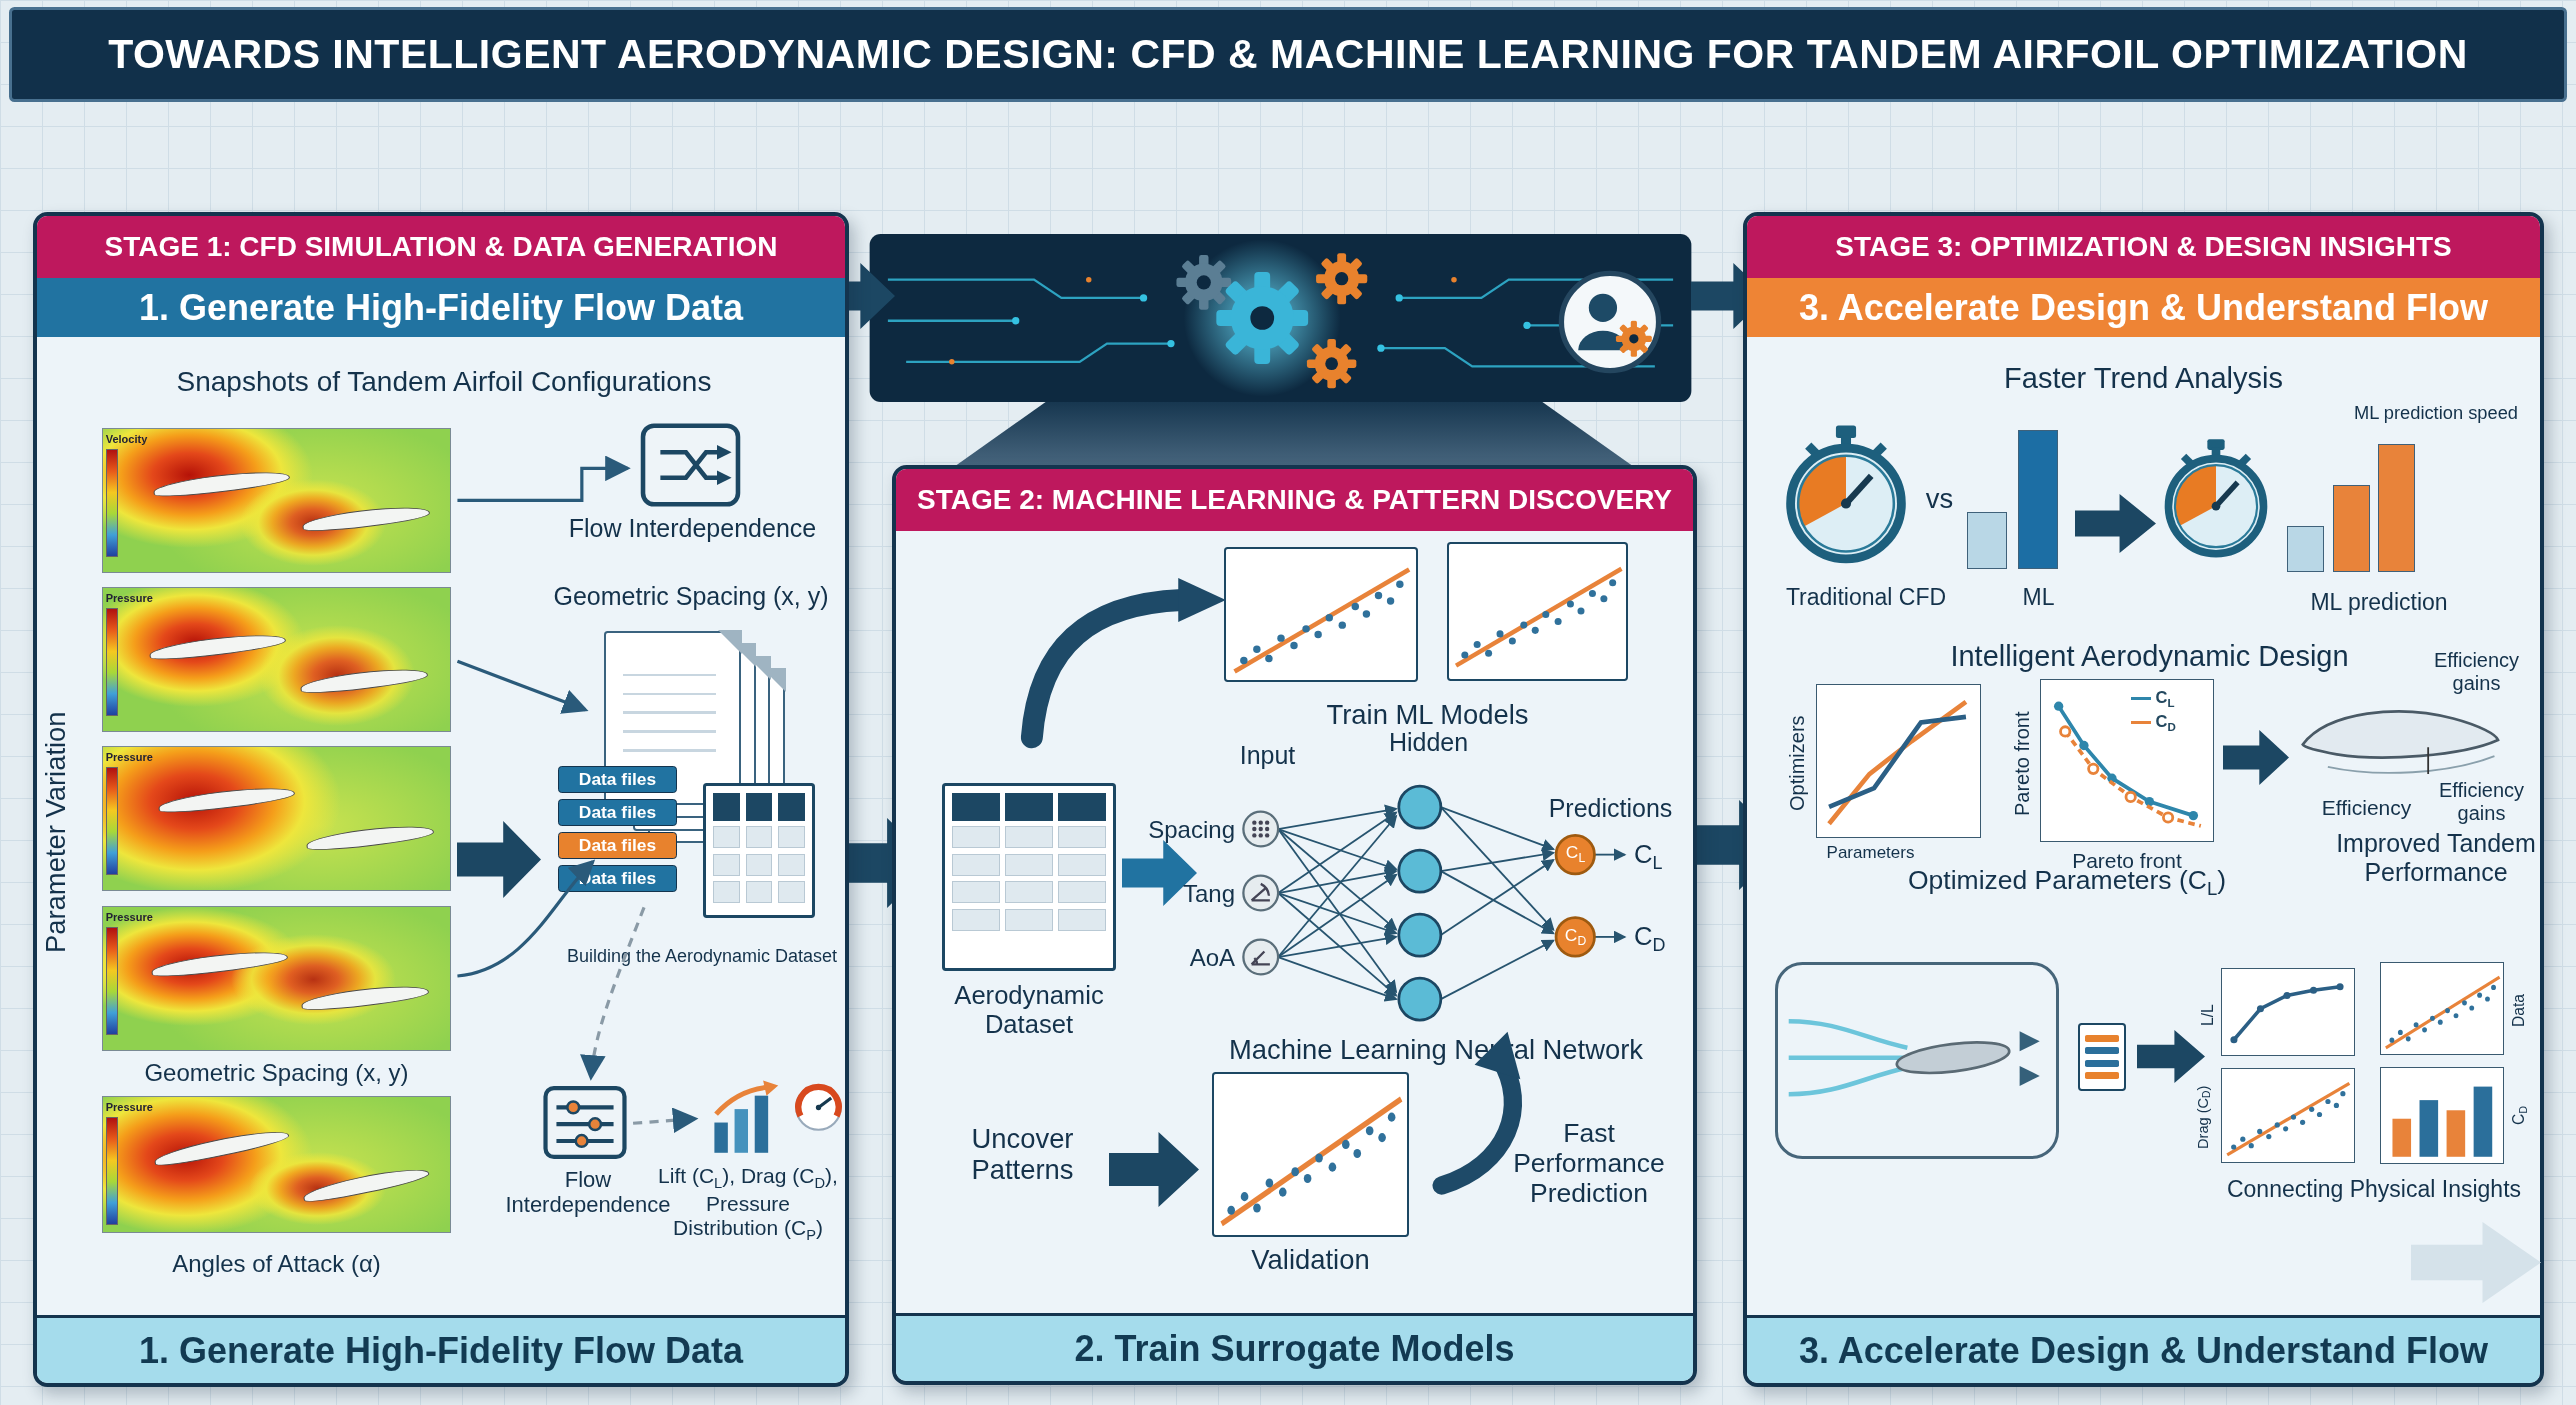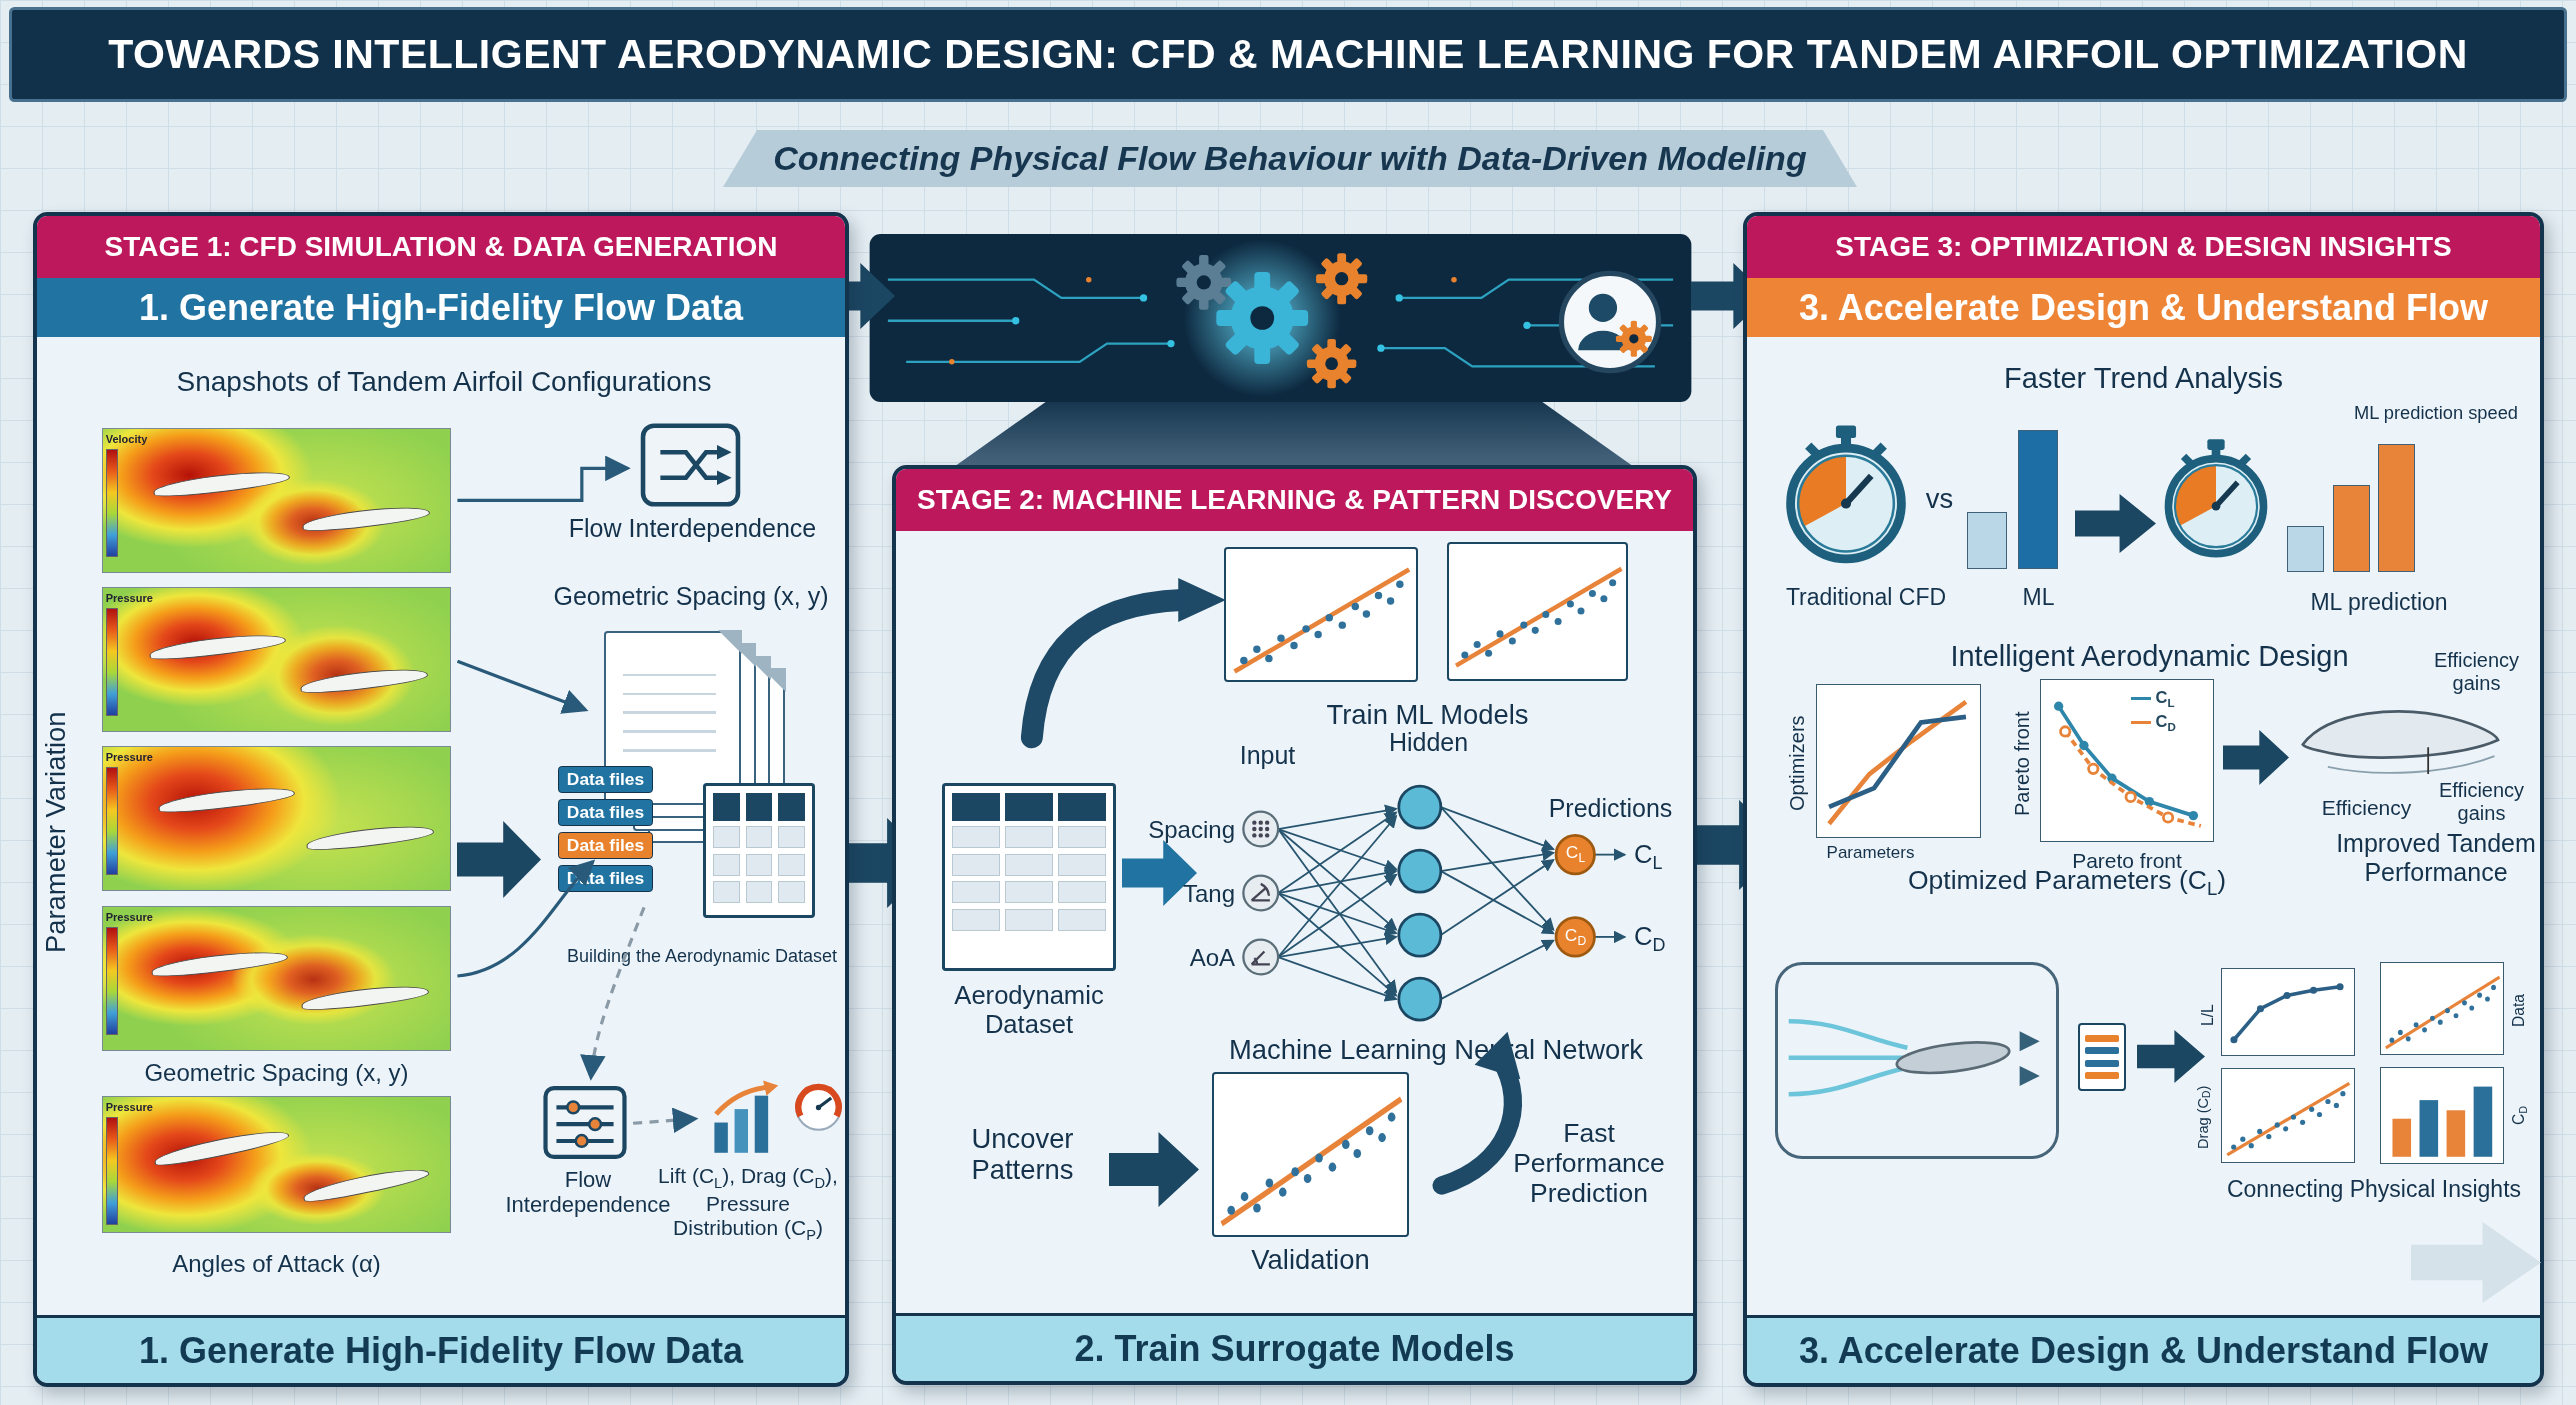--- a/index.html
+++ b/index.html
@@ -31,21 +31,21 @@
   .cfd{position:absolute;width:349px;height:145px;border:1.8px solid #7a8a94;overflow:hidden;background:radial-gradient(60% 80% at 62% 55%,#c9e24f,#8fd14f 80%)}
   .blob{position:absolute;border-radius:50%;background:radial-gradient(closest-side,#b51208 0%,#e4481a 30%,#f59e1a 55%,#eee63c 75%,rgba(160,214,70,0) 100%)}
   .blob.b2{opacity:.85}
   .foil{position:absolute;height:16.5px;background:#f3f5f3;border:1.8px solid #4a4a4a;border-radius:50% 60% 45% 55%/60% 70% 40% 40%;transform:rotate(-7deg)}
   .cbar{position:absolute;left:2.7px;top:20px;width:12px;height:108px;border:0.9px solid #666;background:linear-gradient(#b01010,#e85a1a,#f5c820,#a8d838,#40a0d8,#2040a0)}
   .cbl{position:absolute;left:2.7px;top:3.7px;font-size:11px;font-weight:bold;color:#223}
   
   .doc{position:absolute;width:137px;height:174px;background:#fff;border:2.7px solid #3a637f;border-radius:3.7px;
     background-image:repeating-linear-gradient(#fff 0 16.5px,#c8d6e0 16.5px 19px);background-size:70% 60%;background-position:16.5px 24px;background-repeat:no-repeat}
   .doc::after{content:"";position:absolute;right:-2.7px;top:-2.7px;border-style:solid;border-width:0 24px 24px 0;border-color:transparent #9fb4c2 transparent transparent}
-  .tab{position:absolute;width:95px;height:27.4px;background:#2173a1;border:1.8px solid #14344e;border-radius:3.7px;color:#fff;font-size:17.4px;font-weight:bold;display:flex;align-items:center;justify-content:center}
+  .tab{position:absolute;width:119px;height:27.4px;background:#2173a1;border:1.8px solid #14344e;border-radius:3.7px;color:#fff;font-size:17.4px;font-weight:bold;display:flex;align-items:center;justify-content:center}
   .tab.orange{background:#e8822d}
   
   .dstable{position:absolute;display:flex;gap:5.5px;background:#fff;border:3.7px solid #1c4763;border-radius:3.7px;padding:7.3px}
   .dcol{flex:1;display:flex;flex-direction:column;gap:5.5px}
   .dhead{height:27.4px;background:#1c4763}
   .drow{height:22px;background:#dfe9ef;border:0.9px solid #b9c9d4}
   
   .pbox{position:absolute;background:#fff;border:2.7px solid #1c4763;border-radius:3.7px}
   .mbox{position:absolute;background:#fff;border:1.8px solid #3a5a70}
   
@@ -151,23 +151,20 @@
       <path d="M40,80 C95,92 175,88 226,68" fill="none" stroke="#8aa0ac" stroke-width="2"></path>
       <line x1="152" y1="58" x2="152" y2="88" stroke="#333" stroke-width="2"></line>
     </symbol>
   </defs>
 </svg>
 
 <div id="canvas">
 
   <div class="title-bar">
     <h1>TOWARDS INTELLIGENT AERODYNAMIC DESIGN: CFD &amp; MACHINE LEARNING FOR TANDEM AIRFOIL OPTIMIZATION</h1>
-  </div>
-  <div class="subtitle-band">
-    <div>Connecting Physical Flow Behaviour with Data-Driven Modeling</div>
   </div>
 
   <div class="abs" style="left:951px;top:401px;width:686px;height:68px;background:linear-gradient(180deg,#16364f,#4a6880);clip-path:polygon(14% 0,86% 0,100% 100%,0 100%)"></div>
   <svg class="abs" style="left:869px;top:234px" width="823" height="168" viewBox="0 0 900 184">
     <defs>
       <radialGradient id="glow">
           <stop offset="0" stop-color="#6fe3ff" stop-opacity=".85"></stop>
           <stop offset="1" stop-color="#6fe3ff" stop-opacity="0"></stop>
         </radialGradient>
     </defs>

